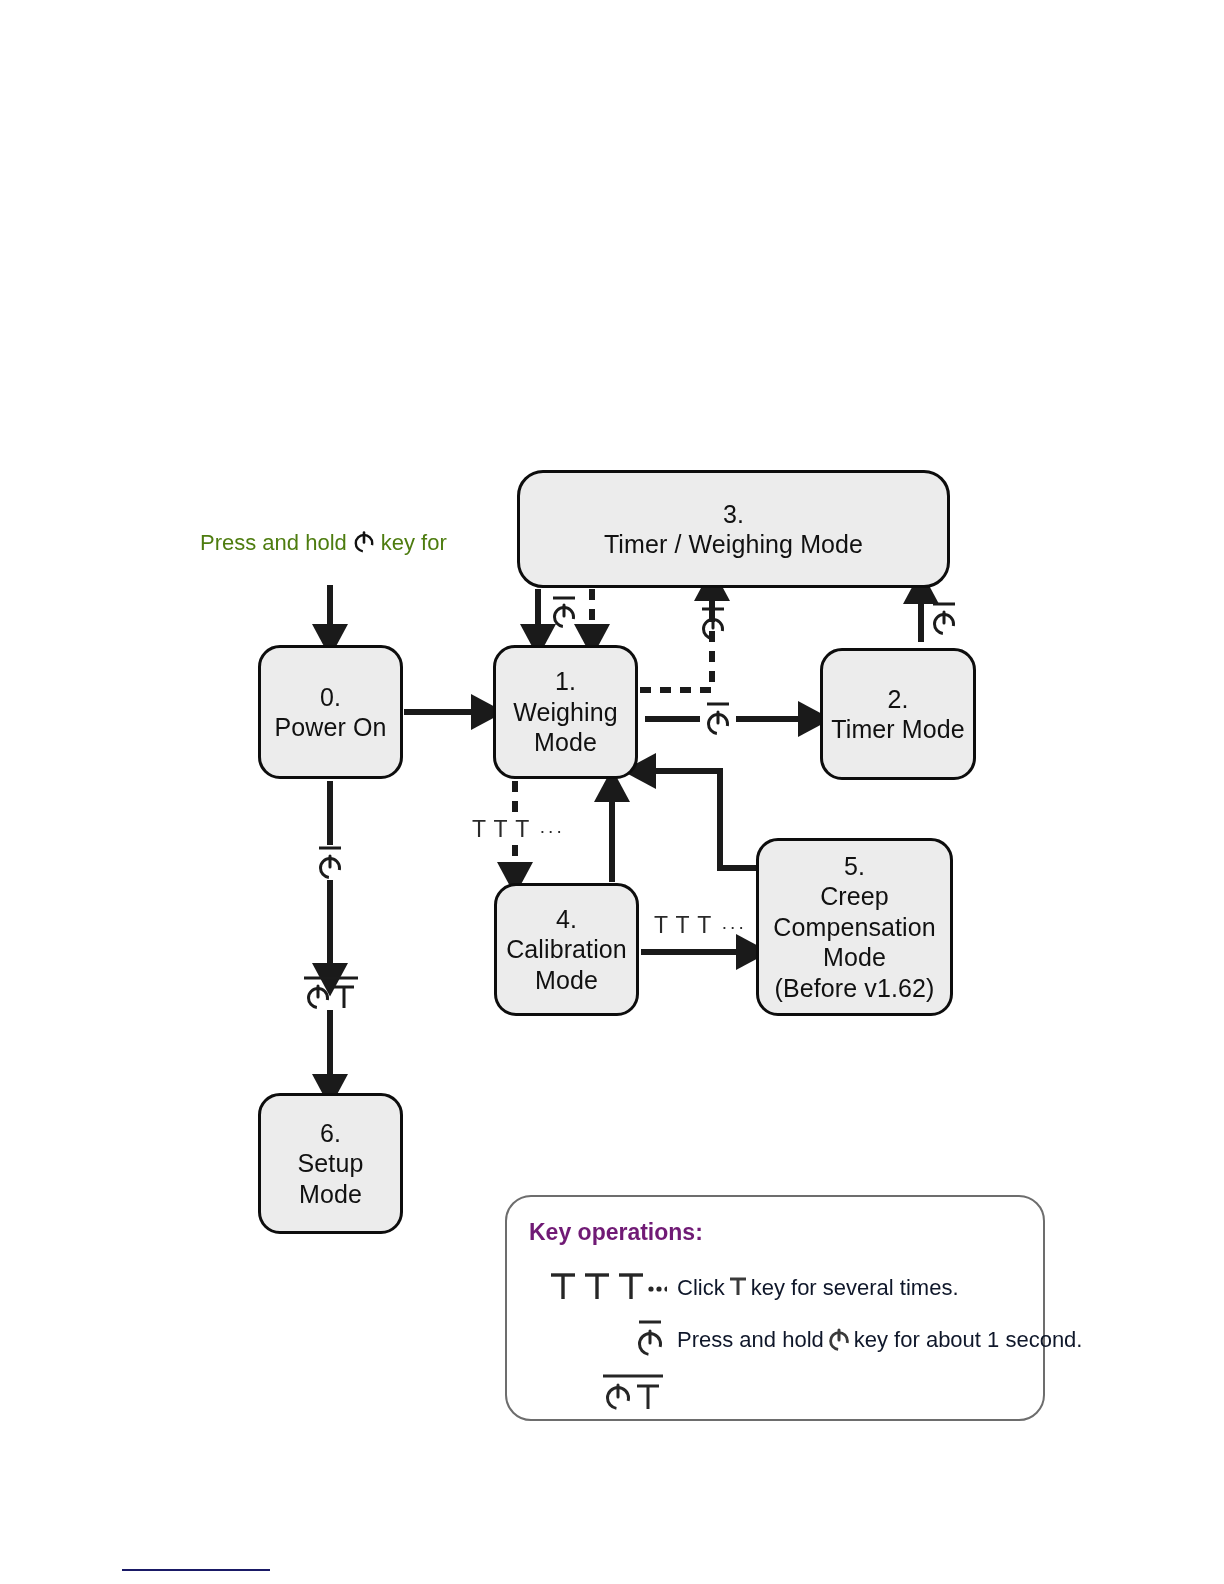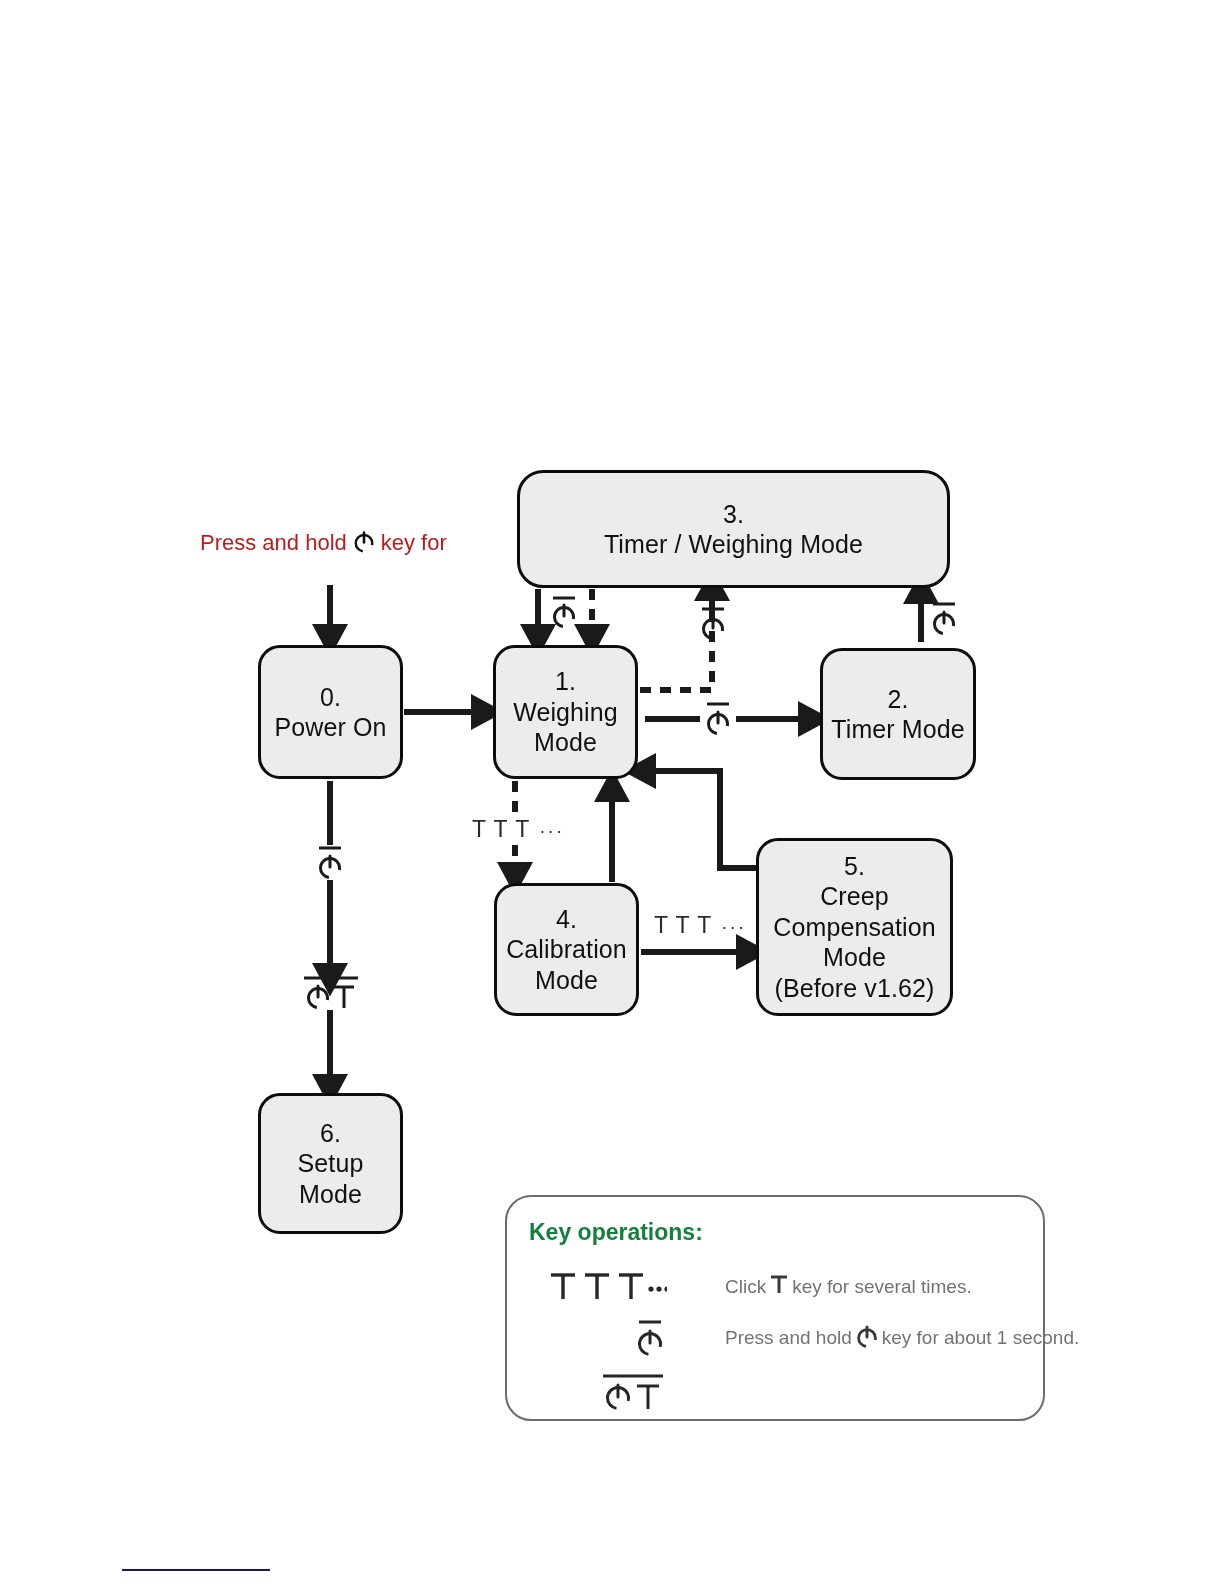--- a/index.html
+++ b/index.html
@@ -47,21 +47,21 @@
   #node-setup      { left: 258px; top: 1093px; width: 145px; height: 141px; }
 
   
   #intro-caption {
     position: absolute;
     left: 200px;
     top: 528px;
     width: 330px;
     font-size: 22px;
     line-height: 1.36;
-    color: #b91c1c;
+    color: #4d7c0f;
     z-index: 4;
   }
   #intro-caption .pwr-inline {
     display: inline-block;
     vertical-align: -4px;
     margin: 0 5px;
   }
 
   
   .edge { position: absolute; z-index: 2; }
@@ -101,36 +101,35 @@
     border-radius: 26px;
     background: #ffffff;
     z-index: 6;
   }
   #legend-title {
     position: absolute;
     left: 22px;
     top: 22px;
     font-size: 23px;
     font-weight: bold;
-    color: #15803d;
+    color: #701a75;
   }
   .legend-sym {
     position: absolute;
     display: flex;
     align-items: flex-end;
     justify-content: flex-end;
     color: #1f1f1f;
   }
   .legend-text {
     position: absolute;
-    font-size: 19px;
+    font-size: 22px;
     line-height: 1.35;
-    color: #737373;
+    color: #0f172a;
     white-space: nowrap;
-    margin-left: 48px;
   }
   .legend-text .g {
     display: inline-block;
     vertical-align: -4px;
     margin: 0 4px;
   }
   .legend-text .tkey {
     display: inline-block;
     vertical-align: -2px;
     margin: 0 3px;

